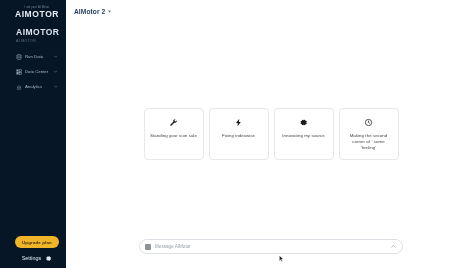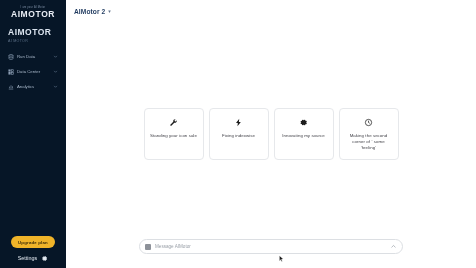--- a/index.html
+++ b/index.html
@@ -18,21 +18,21 @@
     width: 476px;
     height: 268px;
   }
 
   
   .sidebar {
     width: 66px;
     height: 268px;
     background: #061627;
     box-sizing: border-box;
-    padding: 4px 5px 0 5px;
+    padding: 4px 5px 0 13px;
     display: flex;
     flex-direction: column;
     position: relative;
     flex: 0 0 66px;
   }
   .logo-wrap {
     margin-top: 2px;
     margin-bottom: 8px;
     display: flex;
     flex-direction: column;

